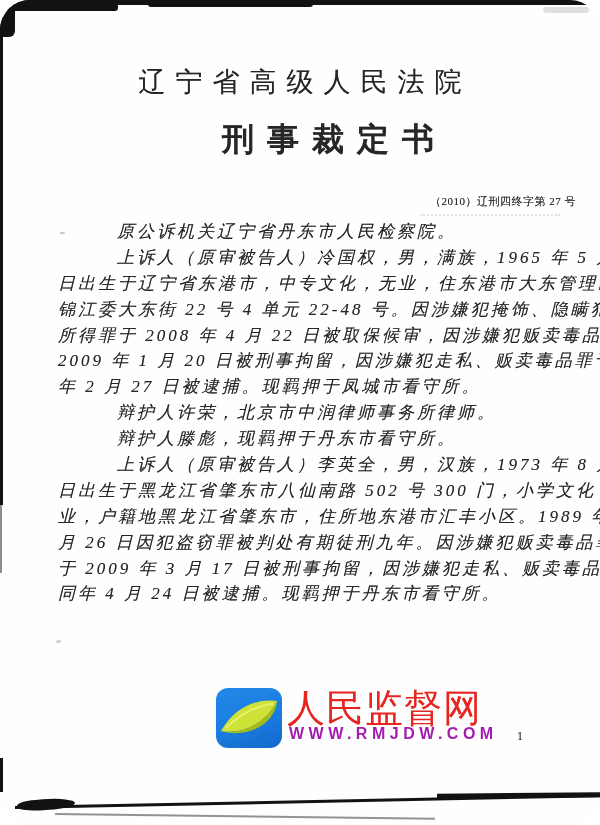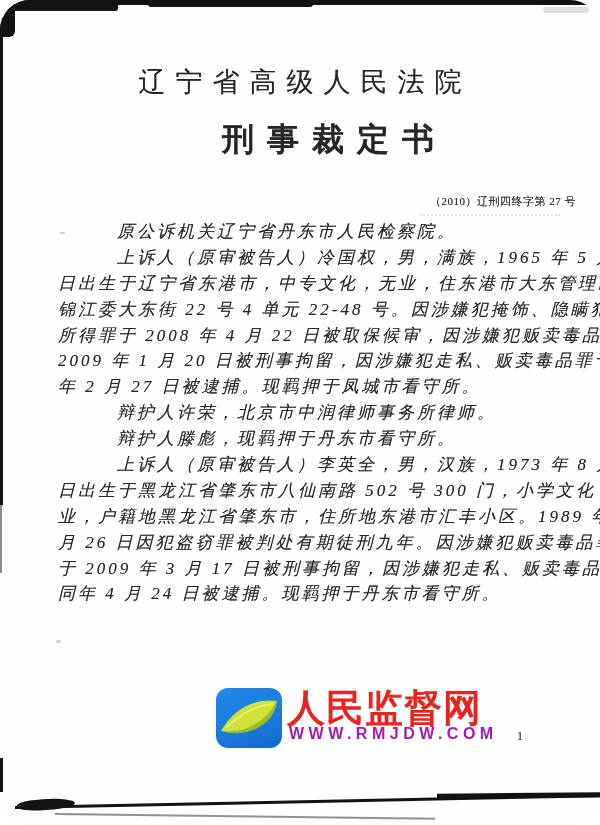--- a/index.html
+++ b/index.html
@@ -44,21 +44,21 @@
   .line{height:25.9px;font-style:italic;}
   .line.indent{padding-left:59px;}
   
   .wm-logo{
     position:absolute;left:216px;top:688px;width:66px;height:60px;
     border-radius:12px;background:linear-gradient(160deg,#2389ea 0%,#1a7ce0 55%,#1468cc 100%);
   }
   .wm-logo svg{position:absolute;left:0;top:0;}
   .wm-name{
     position:absolute;left:287px;top:689px;font-family:"Liberation Sans","DejaVu Sans",sans-serif;
-    font-size:38px;line-height:1;font-weight:700;color:#e62420;letter-spacing:1px;
+    font-size:38px;line-height:1;font-weight:400;color:#e62420;letter-spacing:1px;
   }
   .wm-url{
     position:absolute;left:289px;top:725px;font-family:"Liberation Sans","DejaVu Sans",sans-serif;
     font-size:16px;font-weight:700;color:#a21caf;letter-spacing:4.5px;
   }
   .page-number{
     position:absolute;left:517px;top:729px;font-size:12px;color:#3c3c3c;
   }
 </style>
 </head>

